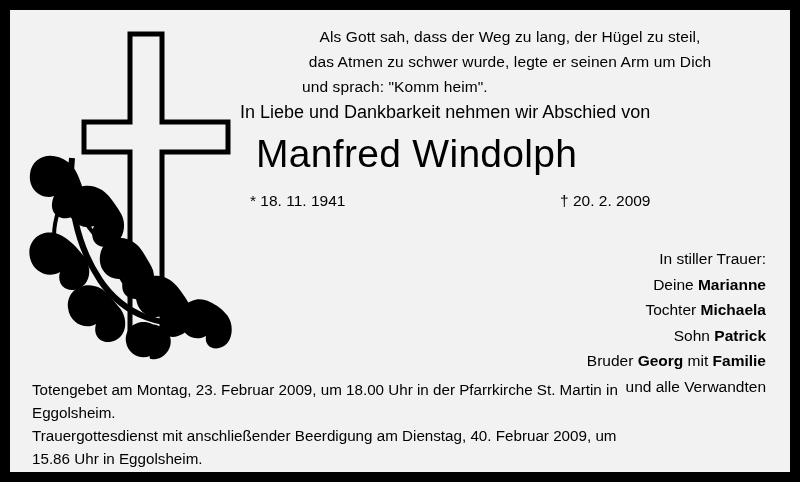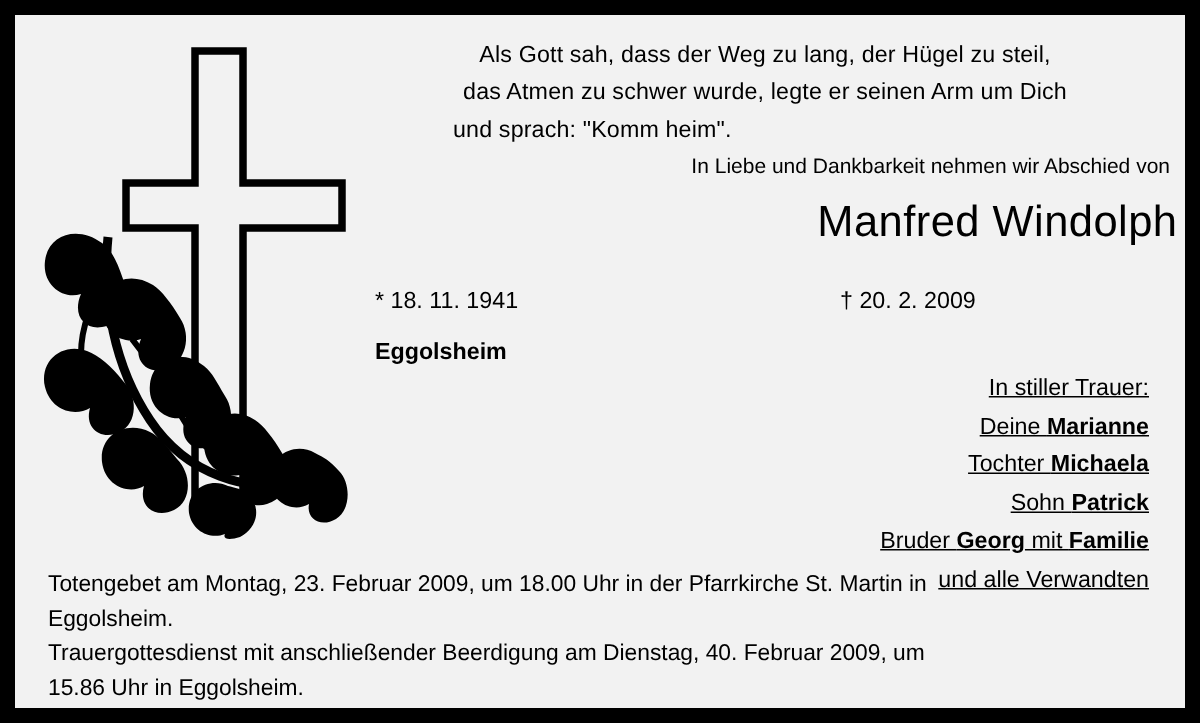--- a/index.html
+++ b/index.html
@@ -58,31 +58,31 @@
     letter-spacing: 0.1px;
   }
   .verse div { white-space: nowrap; }
   .verse .ln3 { text-align: left; padding-left: 62px; }
 
   .dedication {
     position: absolute;
     left: 230px;
     top: 92px;
     width: 540px;
-    text-align: right;
-    font-size: 14px;
+    text-align: left;
+    font-size: 18px;
   }
 
   .name {
     position: absolute;
-    left: 230px;
+    left: 246px;
     top: 122px;
     width: 545px;
-    text-align: right;
-    font-size: 29px;
+    text-align: left;
+    font-size: 39px;
     font-weight: 400;
     letter-spacing: 0.3px;
     white-space: nowrap;
   }
 
   .dates {
     position: absolute;
     left: 240px;
     top: 182px;
     width: 530px;
@@ -108,21 +108,20 @@
   }
 
   
   .mourners {
     position: absolute;
     right: 24px;
     top: 236px;
     text-align: right;
     font-size: 15.5px;
     line-height: 25.5px;
-    text-decoration: underline;
   }
   .mourners div { white-space: nowrap; }
   .mourners b { font-weight: bold; margin-top: 47px; }
 
   
   .footer {
     position: absolute;
     left: 22px;
     top: 368px;
     width: 740px;
@@ -189,21 +188,20 @@
 
     <div class="dedication">In Liebe und Dankbarkeit nehmen wir Abschied von</div>
 
     <div class="name">Manfred Windolph</div>
 
     <div class="dates">
       <span class="born">* 18. 11. 1941</span>
       <span class="died">† 20. 2. 2009</span>
     </div>
 
-    <div class="place">Eggolsheim</div>
 
     <div class="mourners">
       <div>In stiller Trauer:</div>
       <div><span>Deine </span><b>Marianne</b></div>
       <div><span>Tochter </span><b>Michaela</b></div>
       <div><span>Sohn </span><b>Patrick</b></div>
       <div><span>Bruder </span><b>Georg</b><span> mit </span><b>Familie</b></div>
       <div>und alle Verwandten</div>
     </div>
 

